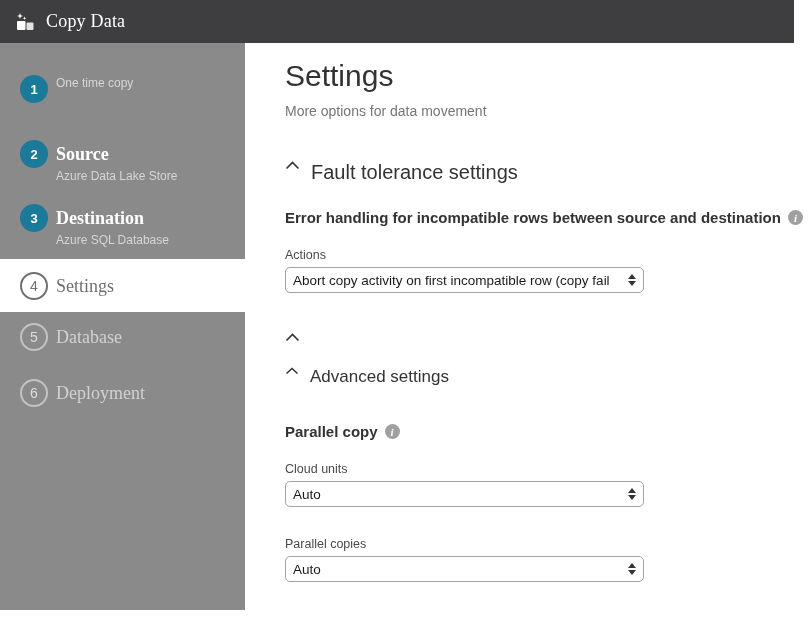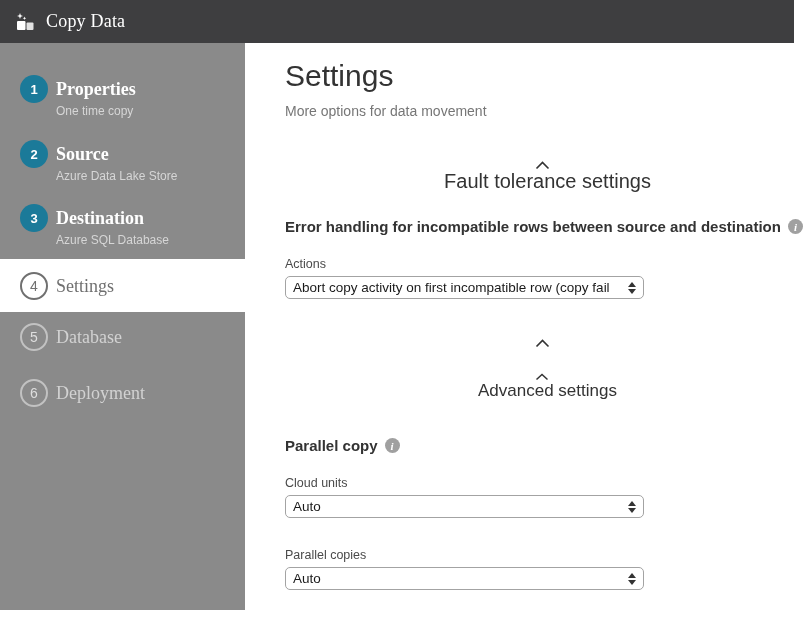--- a/index.html
+++ b/index.html
@@ -68,21 +68,21 @@
 
   
   .main {
     position: absolute; top: 43px; left: 245px; right: 0; bottom: 0;
     background: #ffffff; padding-left: 40px; padding-top: 16px;
   }
   .page-title { font-size: 30px; font-weight: 400; color: #333333; }
   .page-subtitle { font-size: 14px; color: #767676; margin-top: 10px; }
 
   .section-header {
-    display: flex; align-items: center; cursor: pointer; color: #333333; flex-direction: column;
+    display: flex; align-items: flex-start; cursor: pointer; color: #333333;
   }
   .section-header .chev { margin-right: 11px; display: flex; align-items: center; }
   .sec-lg { font-size: 20px; }
   .sec-md { font-size: 17px; }
   .mt-ft { margin-top: 42px; }
   .mt-perf { margin-top: 40px; }
   .mt-adv { margin-top: 25px; }
 
   .bold-label {
     font-size: 15px; font-weight: bold; color: #333333;
@@ -101,21 +101,21 @@
   }
 
   .field-label { font-size: 12.5px; color: #4a4a4a; }
   .mt-field1 { margin-top: 22px; }
   .mt-field2 { margin-top: 22px; }
   .mt-field3 { margin-top: 30px; }
 
   .select-box {
     margin-top: 5px; width: 359px; height: 23px;
     border: 1px solid #a3a3a3; border-radius: 5px; background: #ffffff;
-    display: flex; align-items: center; padding: 6px 7px;
+    display: flex; align-items: center; padding: 12px 7px;
     cursor: pointer;
   }
   .select-value {
     flex: 1 1 auto; font-size: 13.5px; color: #1a1a1a;
     white-space: nowrap; overflow: hidden;
   }
   .stepper { display: flex; flex-direction: column; align-items: center; margin-left: 4px; flex: 0 0 auto; }
   .stepper .up {
     width: 0; height: 0; border-left: 4px solid transparent; border-right: 4px solid transparent;
     border-bottom: 5px solid #333333; margin-bottom: 2px;
@@ -138,21 +138,20 @@
     </svg>
   </span>
   <span class="topbar-title">Copy Data</span>
 </div>
 
 <div class="sidebar">
 
   <div class="step done step1">
     <span class="step-circle">1</span>
     <span class="step-text">
-      <span class="step-title" style="display:block">Properties</span>
       <span class="step-sub" style="display:block">One time copy</span>
     </span>
   </div>
 
   <div class="step done step2">
     <span class="step-circle">2</span>
     <span class="step-text">
       <span class="step-title" style="display:block">Source</span>
       <span class="step-sub" style="display:block">Azure Data Lake Store</span>
     </span>

